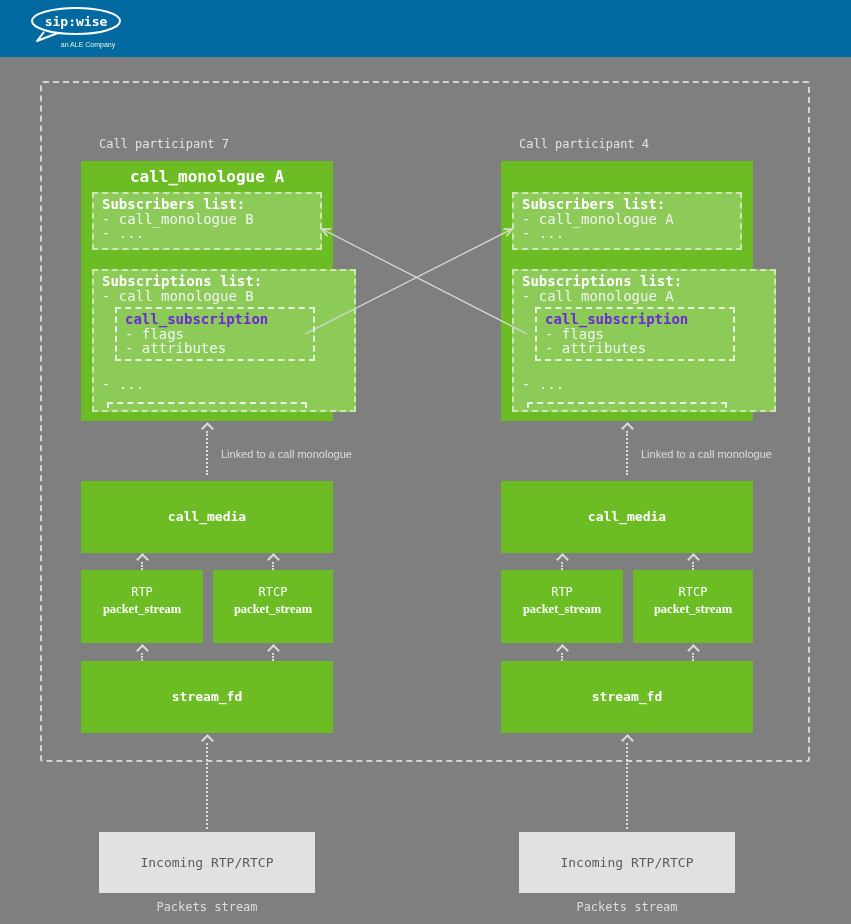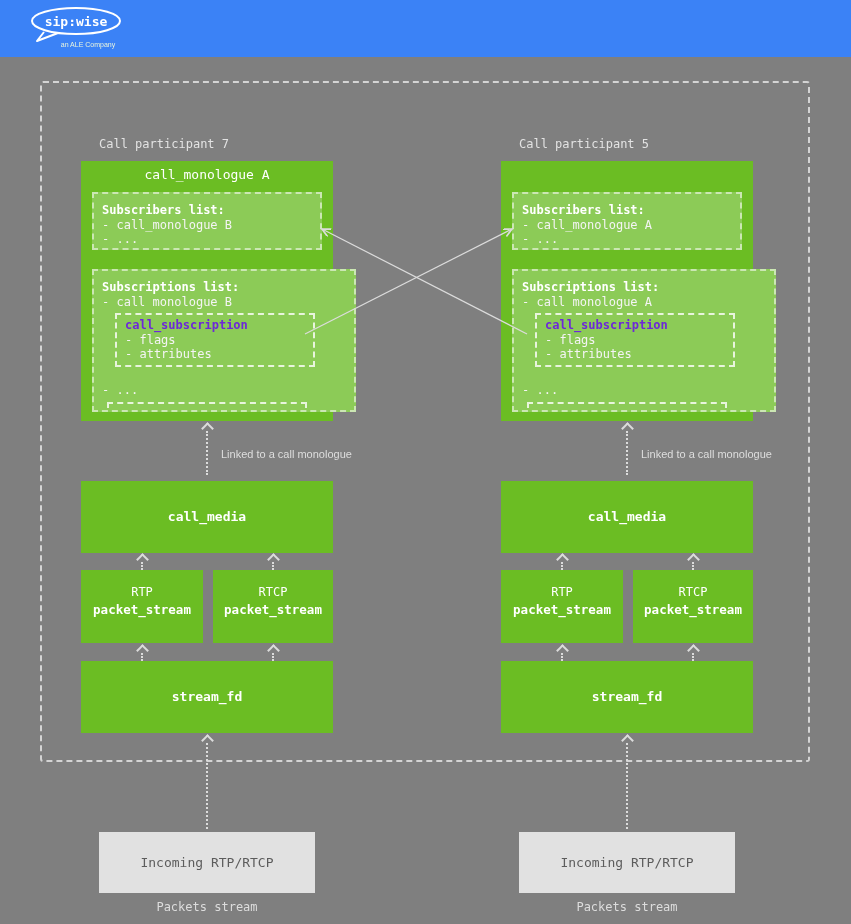--- a/index.html
+++ b/index.html
@@ -2,37 +2,37 @@
 <html><head>
 <meta charset="utf-8">
 <style>
   html,body{margin:0;padding:0;}
   body{
     width:851px;height:924px;position:relative;overflow:hidden;
     background:#7f7f7f;
     font-family:"DejaVu Sans Mono",monospace;
   }
   
-  .header{position:absolute;left:0;top:0;width:851px;height:57px;background:#3b82f6;z-index:10;}
+  .header{position:absolute;left:0;top:0;width:851px;height:57px;background:#0369a1;z-index:10;}
   .titles{position:absolute;left:0;top:11px;width:100%;text-align:center;
     color:#ffffff;font-weight:bold;font-size:13px;line-height:17px;}
   .logo{position:absolute;left:28px;top:6px;}
   
   .boundary{position:absolute;left:40px;top:81px;width:766px;height:677px;
     border:2px dashed #d4d4d4;border-radius:3px;}
   
   .col{position:absolute;top:0;width:252px;height:924px;}
   #col1{left:81px;} #col2{left:501px;}
   .p-label{position:absolute;left:18px;top:137px;font-size:12px;color:#e3e3e3;white-space:nowrap;}
   
   .monologue{position:absolute;left:0;top:161px;width:252px;height:260px;background:#6bbd23;}
   .mono-title{position:absolute;left:0;top:6px;width:100%;text-align:center;
-    font-weight:normal;font-size:13px;color:#ffffff;}
+    font-weight:bold;font-size:16px;color:#ffffff;}
   .subbox{position:absolute;background:#8ccb57;border:2px dashed rgba(255,255,255,.55);
-    box-sizing:border-box;color:#f4f4f4;font-size:12px;line-height:14.5px;padding:9px 8px;}
+    box-sizing:border-box;color:#f4f4f4;font-size:14px;line-height:14.5px;padding:3px 8px;}
   .subscribers{left:11px;top:31px;width:230px;height:58px;}
   .subscriptions{left:11px;top:108px;width:264px;height:143px;overflow:hidden;}
   .sb-title{font-weight:bold;color:#ffffff;white-space:nowrap;}
   .sb-line{white-space:nowrap;}
   .innerbox{border:2px dashed rgba(255,255,255,.8);box-sizing:border-box;
     margin:4px 0 0 13px;width:200px;padding:3px 8px;}
   .ib-title{font-weight:bold;color:#6d28d9;white-space:nowrap;}
   .more{margin:16px 0 0 0;}
   .emptybox{position:absolute;left:13px;top:131px;width:200px;height:24px;
     border:2px dashed rgba(255,255,255,.8);box-sizing:border-box;}
@@ -43,21 +43,21 @@
   .arrow .line{width:0;border-left:2px dotted #dcdcdc;margin:-2px auto 0;}
   .linked-label{position:absolute;left:140px;top:448px;font-family:"Liberation Sans",sans-serif;
     font-size:11px;color:#dedede;white-space:nowrap;}
   
   .bigbox{position:absolute;left:0;width:252px;height:72px;background:#6bbd23;
     text-align:center;line-height:72px;font-weight:bold;font-size:13px;color:#ffffff;}
   .media{top:481px;} .fd{top:661px;}
   
   .pkt{position:absolute;top:570px;height:73px;background:#6bbd23;text-align:center;color:#ffffff;}
   .pkt .proto{margin-top:15px;font-size:12px;}
-  .pkt .pname{margin-top:3px;font-weight:bold;font-size:12.5px;}
+  .pkt .pname{margin-top:3px;font-weight:bold;font-size:12.5px;font-family:Liberation Serif, serif;}
   
   .incoming{position:absolute;left:18px;top:832px;width:216px;height:61px;background:#e1e1e1;
     color:#5c5c5c;font-size:13px;text-align:center;line-height:61px;}
   .packets{position:absolute;left:0;top:900px;width:252px;text-align:center;
     font-size:12px;color:#dddddd;}
   
   .cross{position:absolute;left:0;top:0;pointer-events:none;z-index:5;}
 </style>
 </head>
 <body>
@@ -140,21 +140,21 @@
   <div class="arrow" style="left:121px;top:736px;">
     <div class="head"></div>
     <div class="line" style="height:86px;"></div>
   </div>
 
   <div class="incoming">Incoming RTP/RTCP</div>
   <div class="packets">Packets stream</div>
 </div>
 
 <div class="col" id="col2">
-  <div class="p-label">Call participant 5</div>
+  <div class="p-label">Call participant 4</div>
 
   <div class="monologue">
 
     <div class="subbox subscribers">
       <div class="sb-title">Subscribers list:</div>
       <div class="sb-line">- call_monologue A</div>
       <div class="sb-line">- ...</div>
     </div>
 
     <div class="subbox subscriptions">

